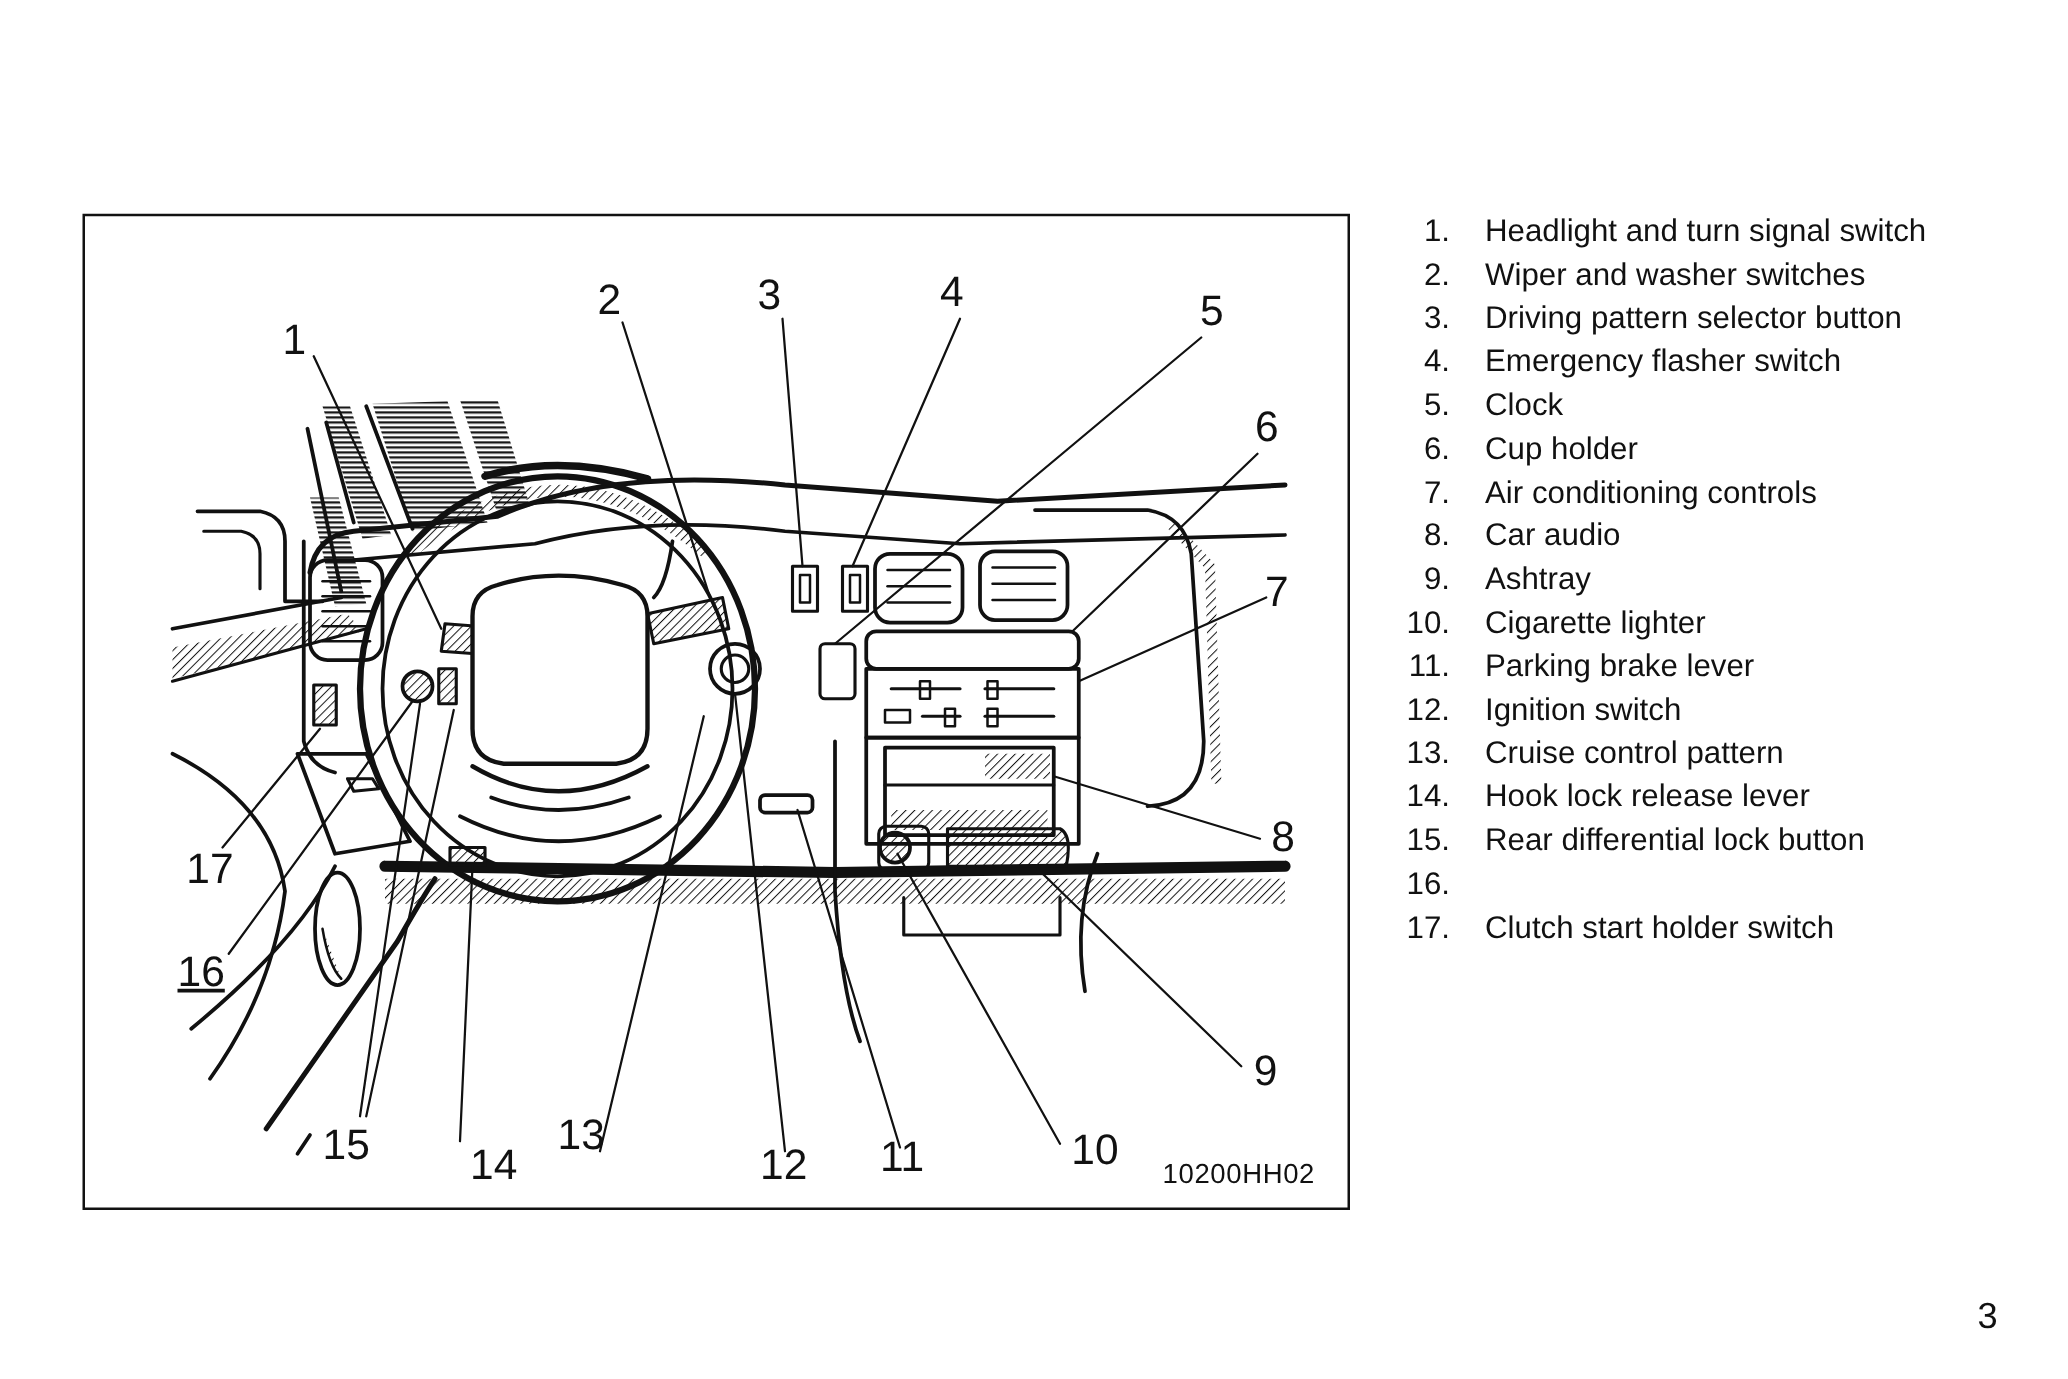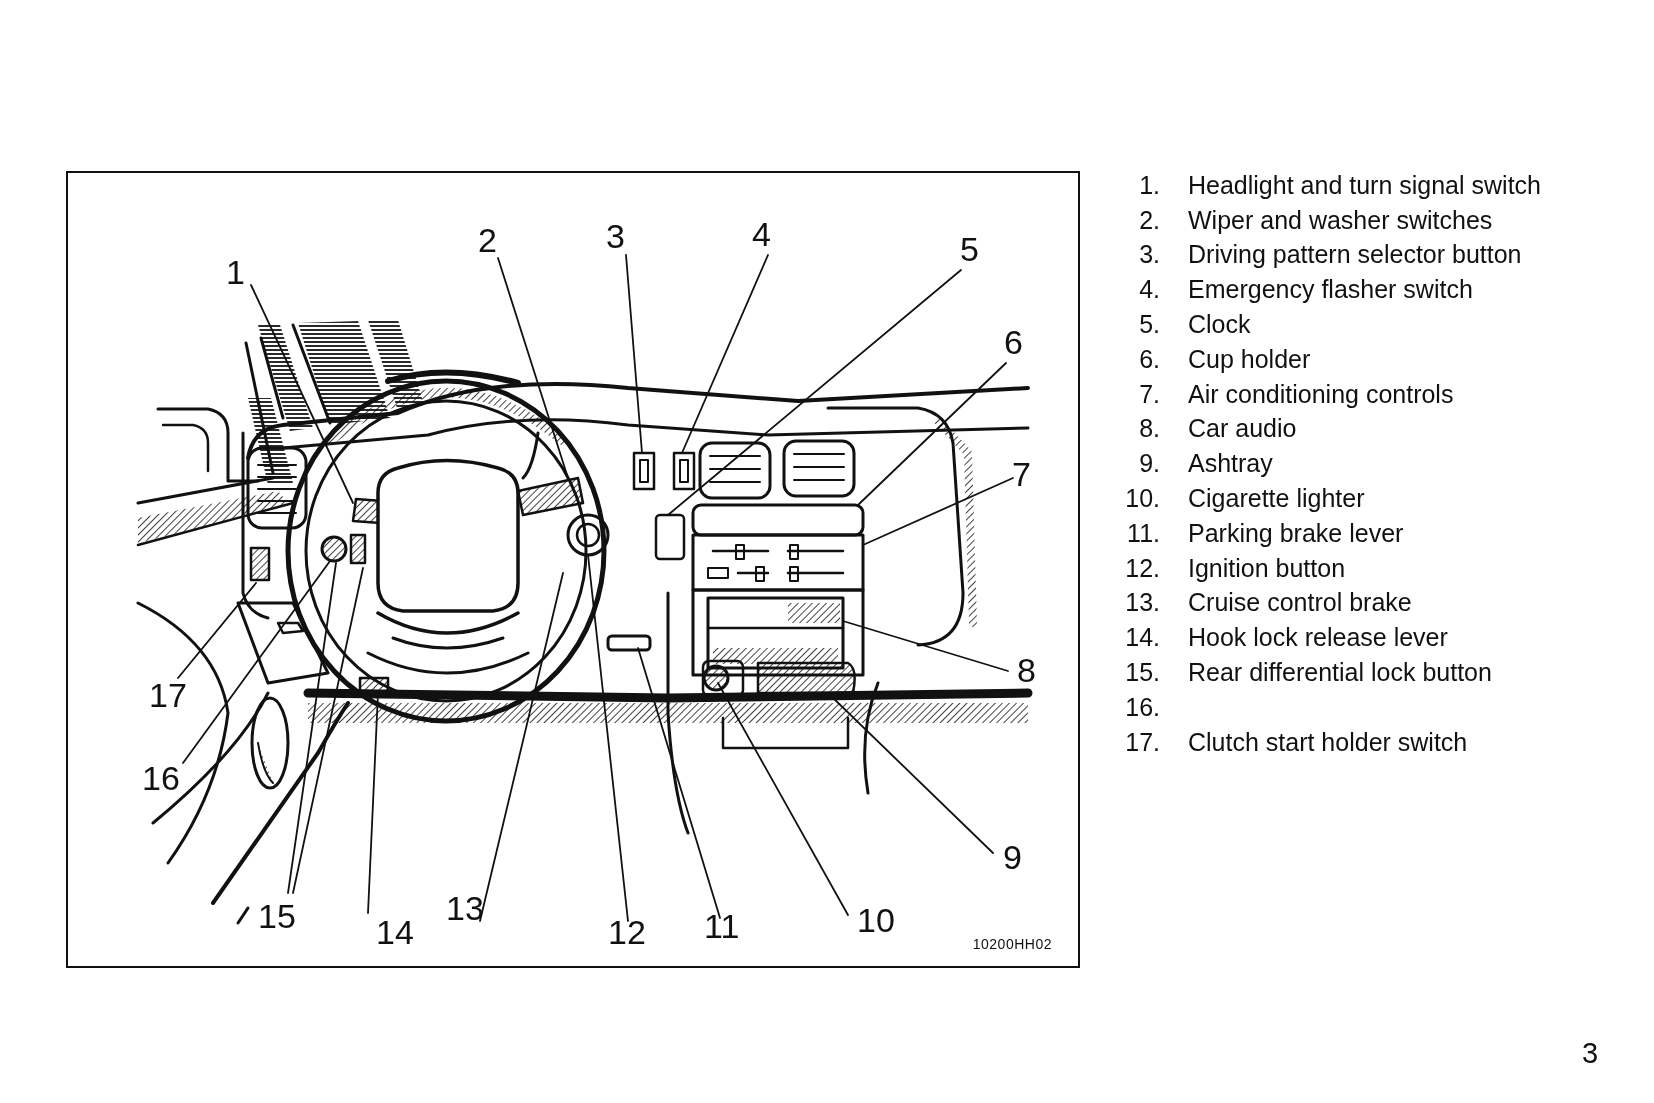--- a/index.html
+++ b/index.html
@@ -2,21 +2,21 @@
 <html><head>
 <meta charset="utf-8">
 <style>
   html, body { margin:0; padding:0; background:#ffffff; }
   body { width:1654px; height:1103px; position:relative; overflow:hidden;
          font-family:"Liberation Sans", sans-serif; color:#111; }
   #figure { position:absolute; left:66px; top:171px; width:1014px; height:797px;
             border:2.5px solid #111; box-sizing:border-box; background:#fff; }
   #figure svg { position:absolute; left:0; top:0; }
   .callout { position:absolute; font-size:34px; line-height:1; color:#111; }
-  .code { position:absolute; right:26px; bottom:14px; font-size:14px; letter-spacing:0.5px;margin-left:16px; }
+  .code { position:absolute; right:26px; bottom:14px; font-size:22px; letter-spacing:0.5px;margin-left:16px; }
   #legend { position:absolute; left:1110px; top:168px; margin:0; padding:0; list-style:none; }
   #legend li { display:flex; height:34.8px; align-items:center; font-size:25px; }
   #legend .num { width:50px; text-align:right; }
   #legend .txt { margin-left:28px; white-space:nowrap; }
   #page-number { position:absolute; left:1582px; top:1037px; font-size:29px; }
 </style>
 </head>
 <body>
 
 <div id="figure">
@@ -181,21 +181,21 @@
   <span class="callout" style="left:936px;top:152px;">6</span>
   <span class="callout" style="left:944px;top:284px;">7</span>
   <span class="callout" style="left:949px;top:480px;">8</span>
   <span class="callout" style="left:935px;top:667px;">9</span>
   <span class="callout" style="left:768px;top:730px;margin-left:21px;">10</span>
   <span class="callout" style="left:636px;top:736px;">11</span>
   <span class="callout" style="left:540px;top:742px;">12</span>
   <span class="callout" style="left:378px;top:718px;">13</span>
   <span class="callout" style="left:276px;top:742px;margin-left:32px;">14</span>
   <span class="callout" style="left:190px;top:726px;">15</span>
-  <span class="callout" style="left:74px;top:588px;">16</span>
+  <span class="callout" style="left:74px;top:588px;text-decoration:underline;">16</span>
   <span class="callout" style="left:70px;top:505px;margin-left:11px;">17</span>
 
   <span class="code">10200HH02</span>
 </div>
 
 <ul id="legend">
     <li>
       <span class="num">1.</span>
       <span class="txt">Headlight and turn signal switch</span>
     </li>
@@ -234,25 +234,25 @@
     <li>
       <span class="num">10.</span>
       <span class="txt">Cigarette lighter</span>
     </li>
     <li>
       <span class="num">11.</span>
       <span class="txt">Parking brake lever</span>
     </li>
     <li>
       <span class="num">12.</span>
-      <span class="txt">Ignition button</span>
+      <span class="txt">Ignition switch</span>
     </li>
     <li>
       <span class="num">13.</span>
-      <span class="txt">Cruise control brake</span>
+      <span class="txt">Cruise control pattern</span>
     </li>
     <li>
       <span class="num">14.</span>
       <span class="txt">Hook lock release lever</span>
     </li>
     <li>
       <span class="num">15.</span>
       <span class="txt">Rear differential lock button</span>
     </li>
     <li>

